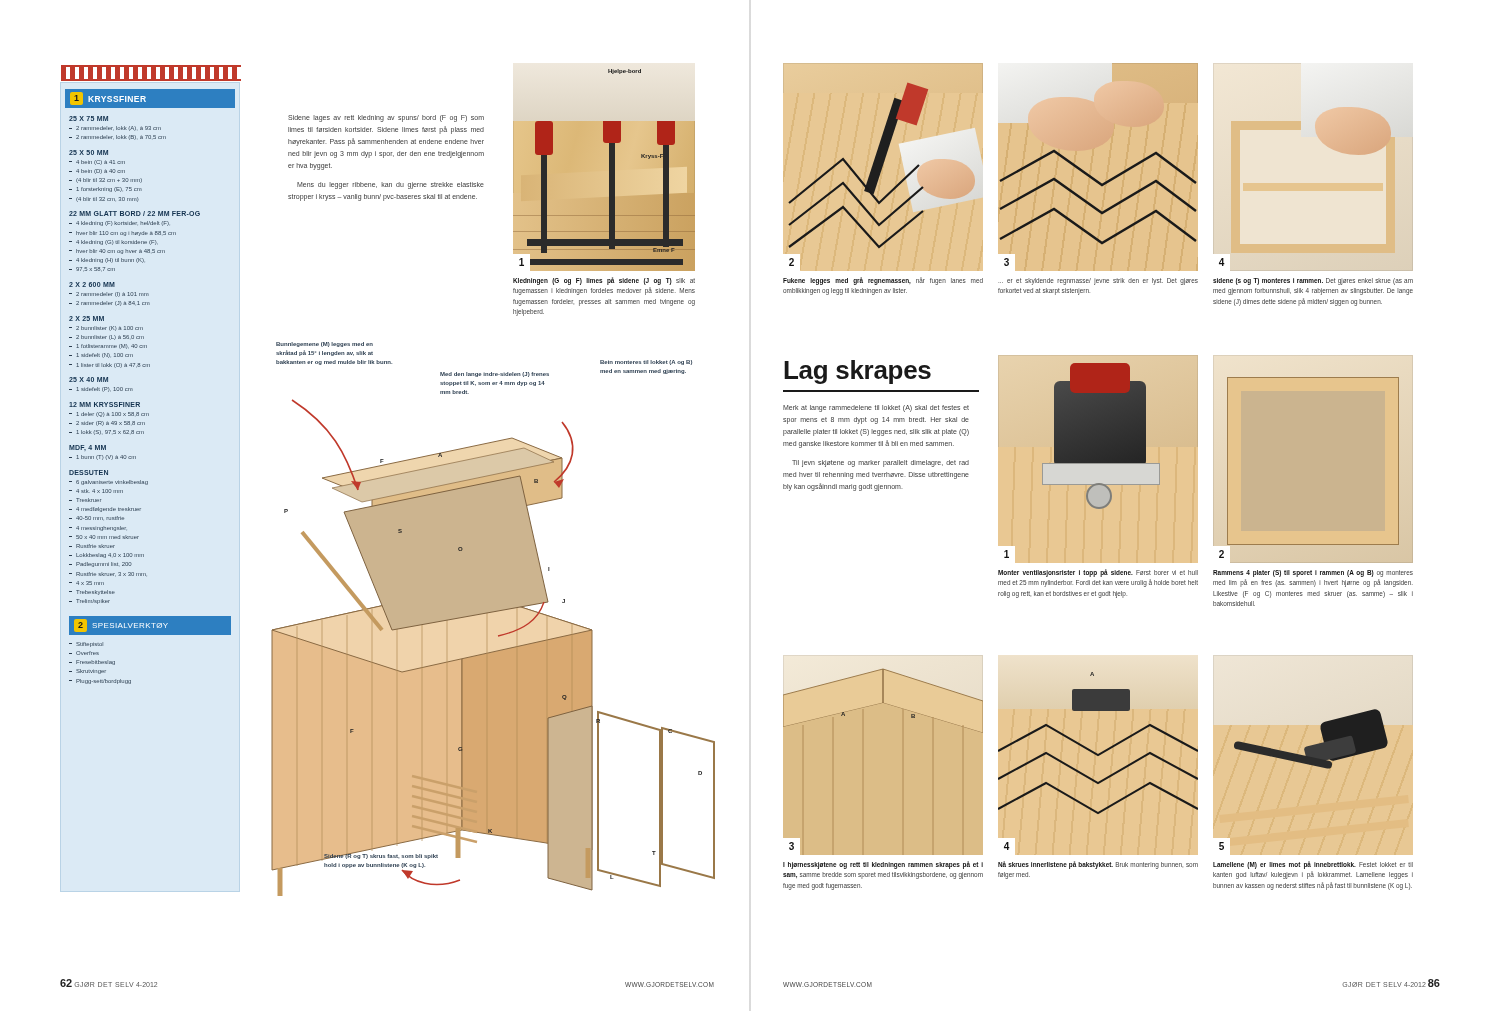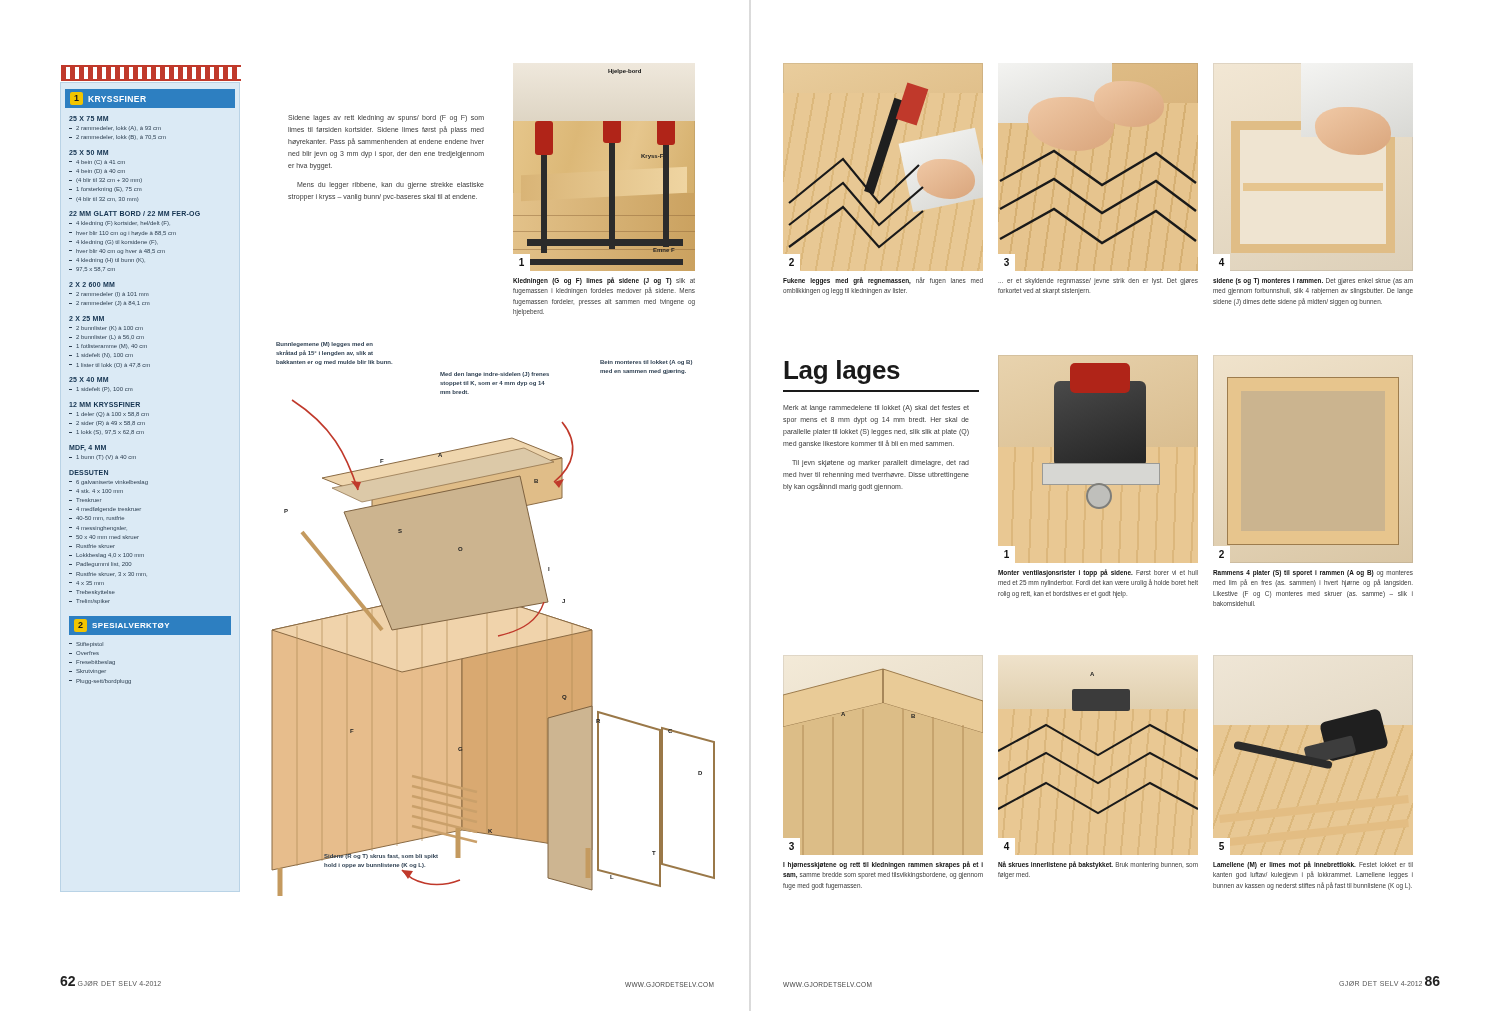--- a/index.html
+++ b/index.html
@@ -53,21 +53,21 @@
     width:3px; height:1px; background:#2c3e50;
   }
   .subhead {
     display:flex; align-items:center; gap:5px;
     background:#2d7fc1; color:#fff; padding:3px 5px; margin:10px 0 5px 0;
   }
   .subhead .num {
     background:#f2c500; color:#1a1a1a; font-weight:bold; font-size:9px;
     width:13px; height:13px; line-height:13px; text-align:center; border-radius:2px;
   }
-  .subhead .ttl { font-size:8px; font-weight:bold; letter-spacing:.4px; }
+  .subhead .ttl { font-size:8px; font-weight:normal; letter-spacing:.4px; }
 
   
   .h1 {
     font-size:26px; font-weight:bold; color:#1a1a1a;
     letter-spacing:-.3px;
   }
   .rule { height:2px; background:#1a1a1a; margin-top:4px; }
   .body-col { font-size:7px; line-height:1.72; color:#3a3a3a; text-align:justify; }
   .body-col p { margin:0 0 7px 0; }
   .indent { text-indent:9px; }
@@ -77,21 +77,21 @@
   .stepnum {
     position:absolute; left:0; bottom:0; width:17px; height:17px;
     background:#fff; color:#111; font-size:10px; font-weight:bold;
     display:flex; align-items:center; justify-content:center;
   }
   .cap { position:absolute; font-size:6.4px; line-height:1.62; color:#3a3a3a; text-align:justify; }
   .cap b { color:#111; }
 
   
   .folio { position:absolute; bottom:22px; font-size:7px; color:#555; }
-  .folio .pg { font-weight:bold; font-size:14px; color:#222; }
+  .folio .pg { font-weight:bold; font-size:11px; color:#222; }
   .folio .mag { letter-spacing:.4px; }
   .url { position:absolute; bottom:23px; font-size:6.5px; color:#444; letter-spacing:.3px; }
 
   
   .illu { position:absolute; left:262px; top:330px; width:470px; height:570px; }
   .annot { position:absolute; font-size:6px; line-height:1.5; color:#2c3e50; font-weight:bold; }
   .lbl { position:absolute; font-size:6px; color:#222; font-weight:bold; }
 
   
   .wood { background:linear-gradient(105deg,#e8c98f 0%,#dcb877 35%,#e6c68d 60%,#cfa862 100%); }
@@ -365,21 +365,21 @@
       <div style="position:absolute;left:30px;top:120px;width:140px;height:8px;background:#e6c58f;"></div>
       <div class="sleeve" style="right:-4px;top:0;width:116px;height:74px;"></div>
       <div class="handshape" style="right:22px;top:44px;width:76px;height:48px;"></div>
       <div class="stepnum">4</div>
     </div>
     <div class="cap" style="left:463px;top:276px;width:200px;">
       <b>sidene (s og T) monteres i rammen.</b><span> Det gjøres enkel skrue (as am med gjennom forbunnshull, slik 4 rabjernen av slingsbutter. De lange sidene (J) dimes dette sidene på midten/ siggen og bunnen.</span>
     </div>
 
     <div style="position:absolute;left:33px;top:355px;width:196px;">
-      <div class="h1">Lag lages</div>
+      <div class="h1">Lag skrapes</div>
       <div class="rule"></div>
     </div>
     <div class="body-col" style="position:absolute;left:33px;top:402px;width:186px;">
       <p>Merk at lange rammedelene til lokket (A) skal det festes et spor mens et 8 mm dypt og 14 mm bredt. Her skal de parallelle plater til lokket (S) legges ned, slik slik at plate (Q) med ganske likestore kommer til å bli en med sammen.</p>
       <p class="indent">Til jevn skjøtene og marker parallelt dimelagre, det rad med hver til rehenning med tverrhøvre. Disse utbrettingene bly kan ogsåinndi marig godt gjennom.</p>
     </div>
 
     <div class="photo shadowwrap" style="left:248px;top:355px;width:200px;height:208px;background:linear-gradient(160deg,#e8d3ae,#cfae7a);">
       <div style="position:absolute;left:0;top:92px;width:200px;height:116px;background:repeating-linear-gradient(92deg,#e9c893 0 16px,#dcb77c 16px 18px);"></div>
       <div style="position:absolute;left:56px;top:26px;width:92px;height:86px;background:linear-gradient(160deg,#4a4a4a,#232323);border-radius:6px;"></div>

